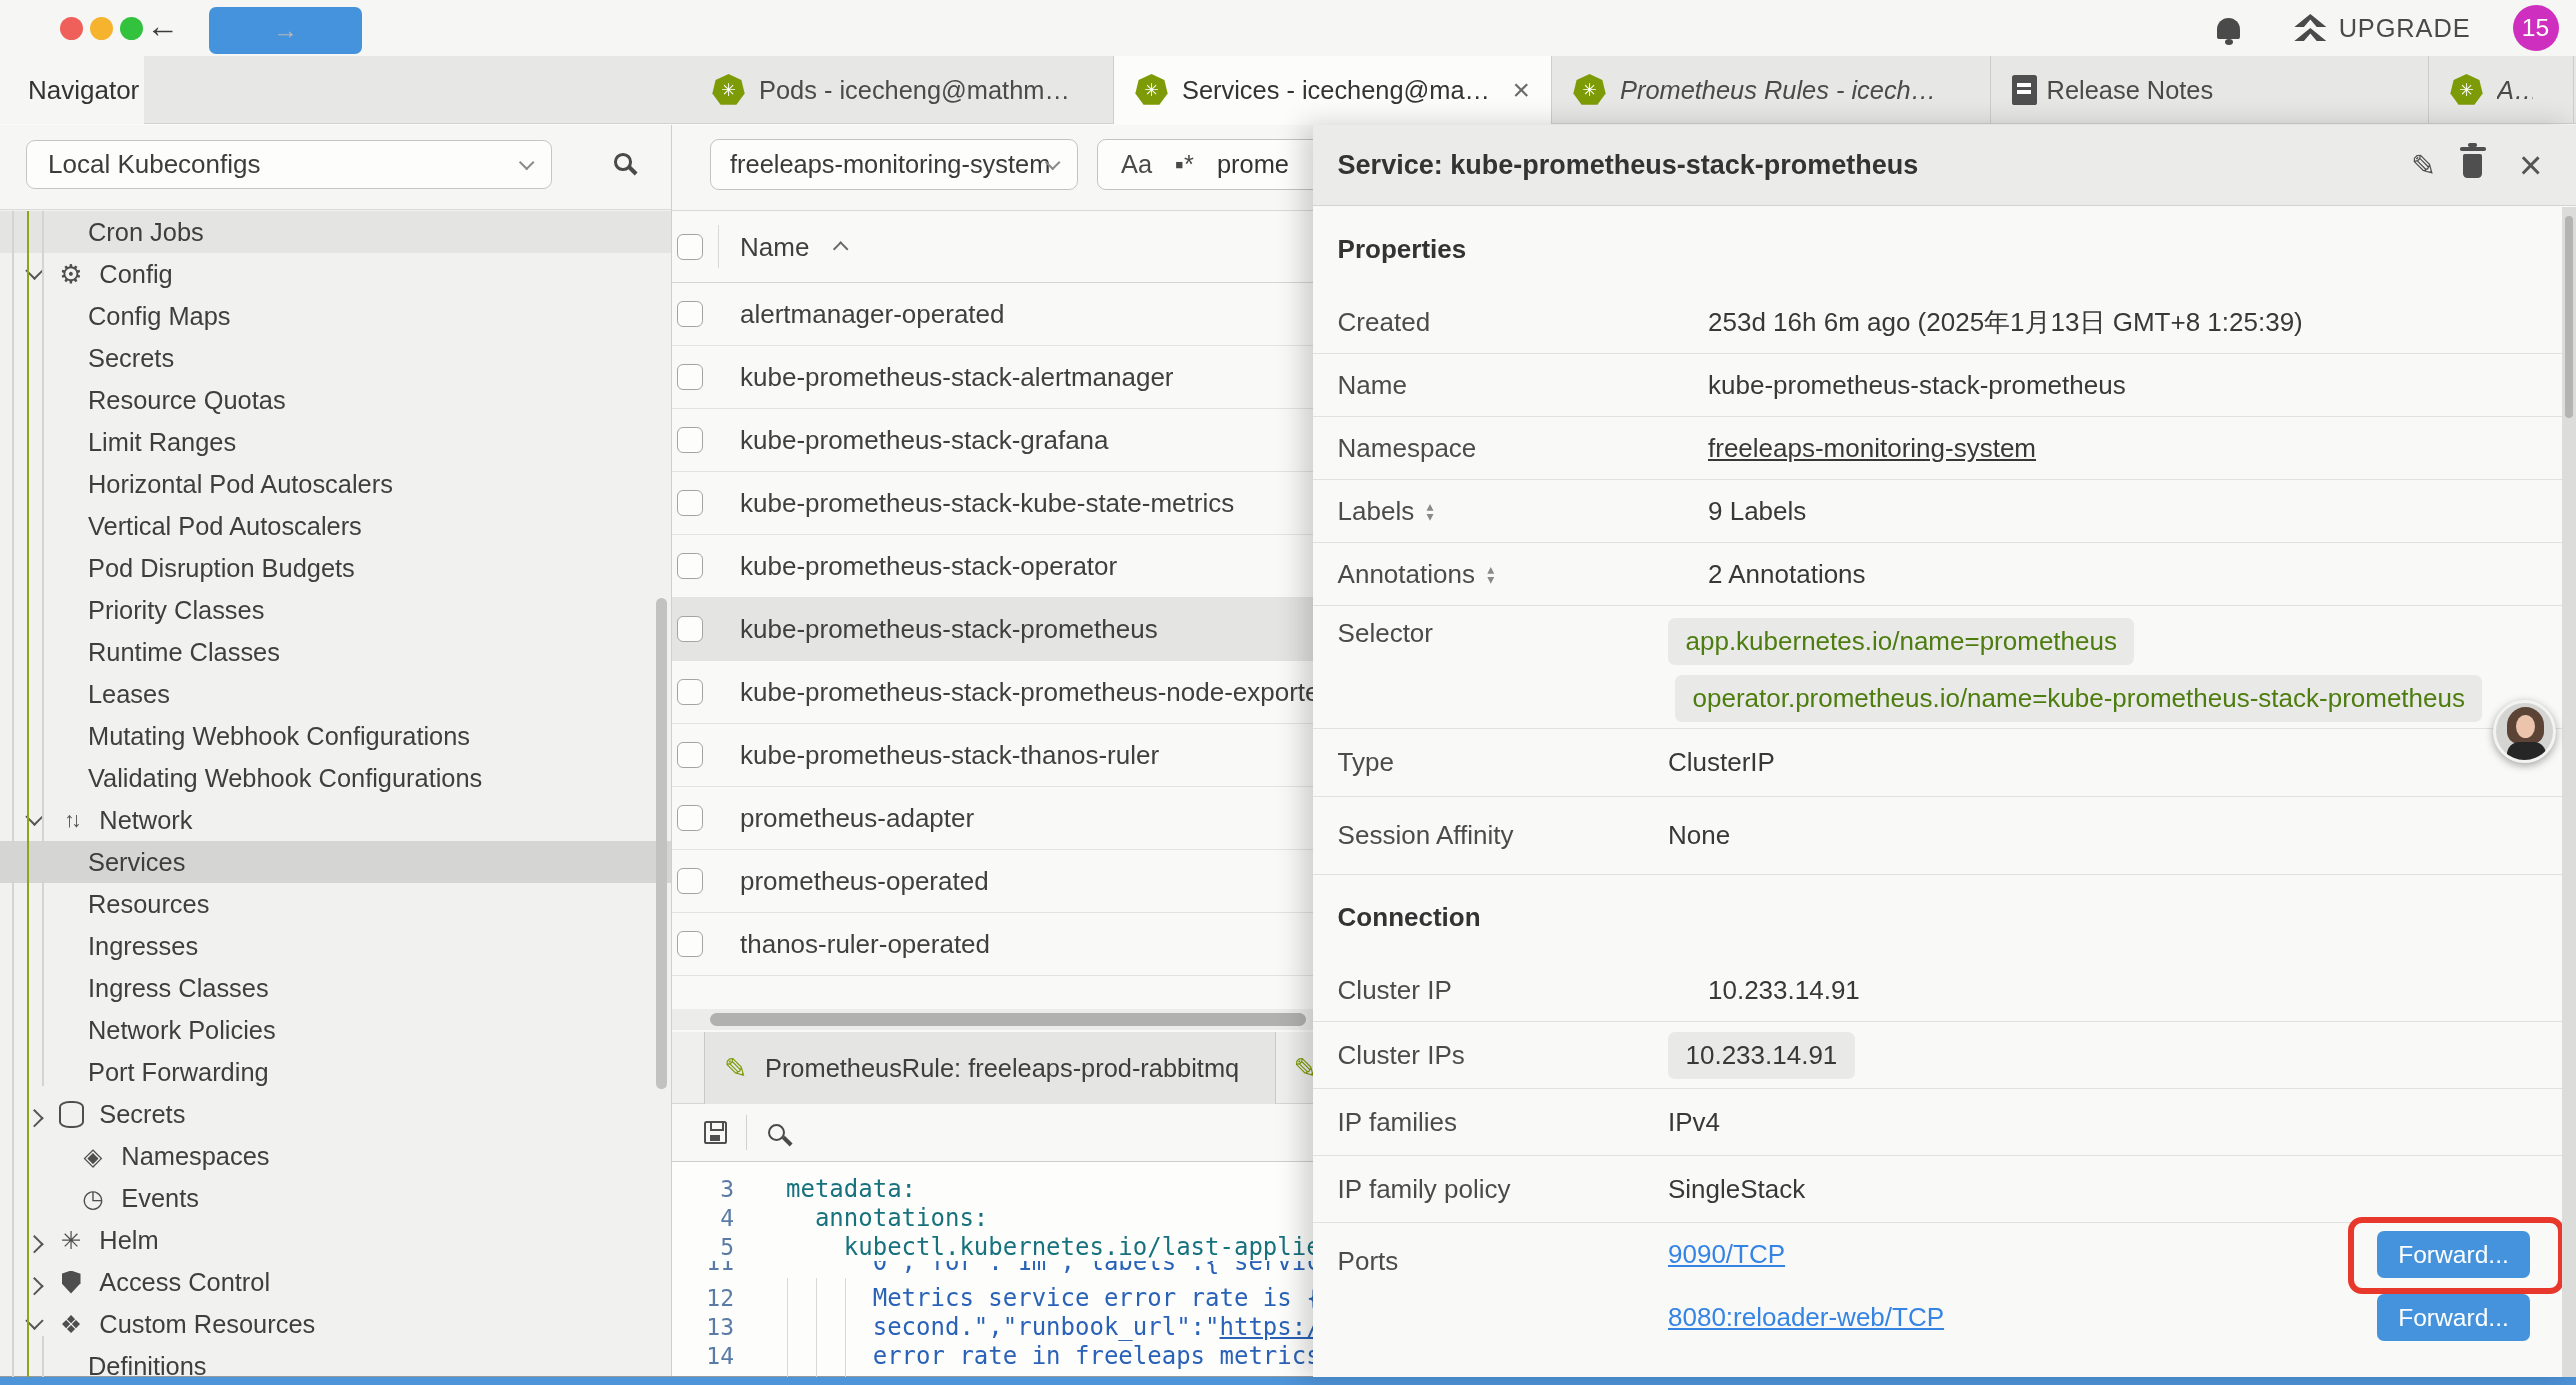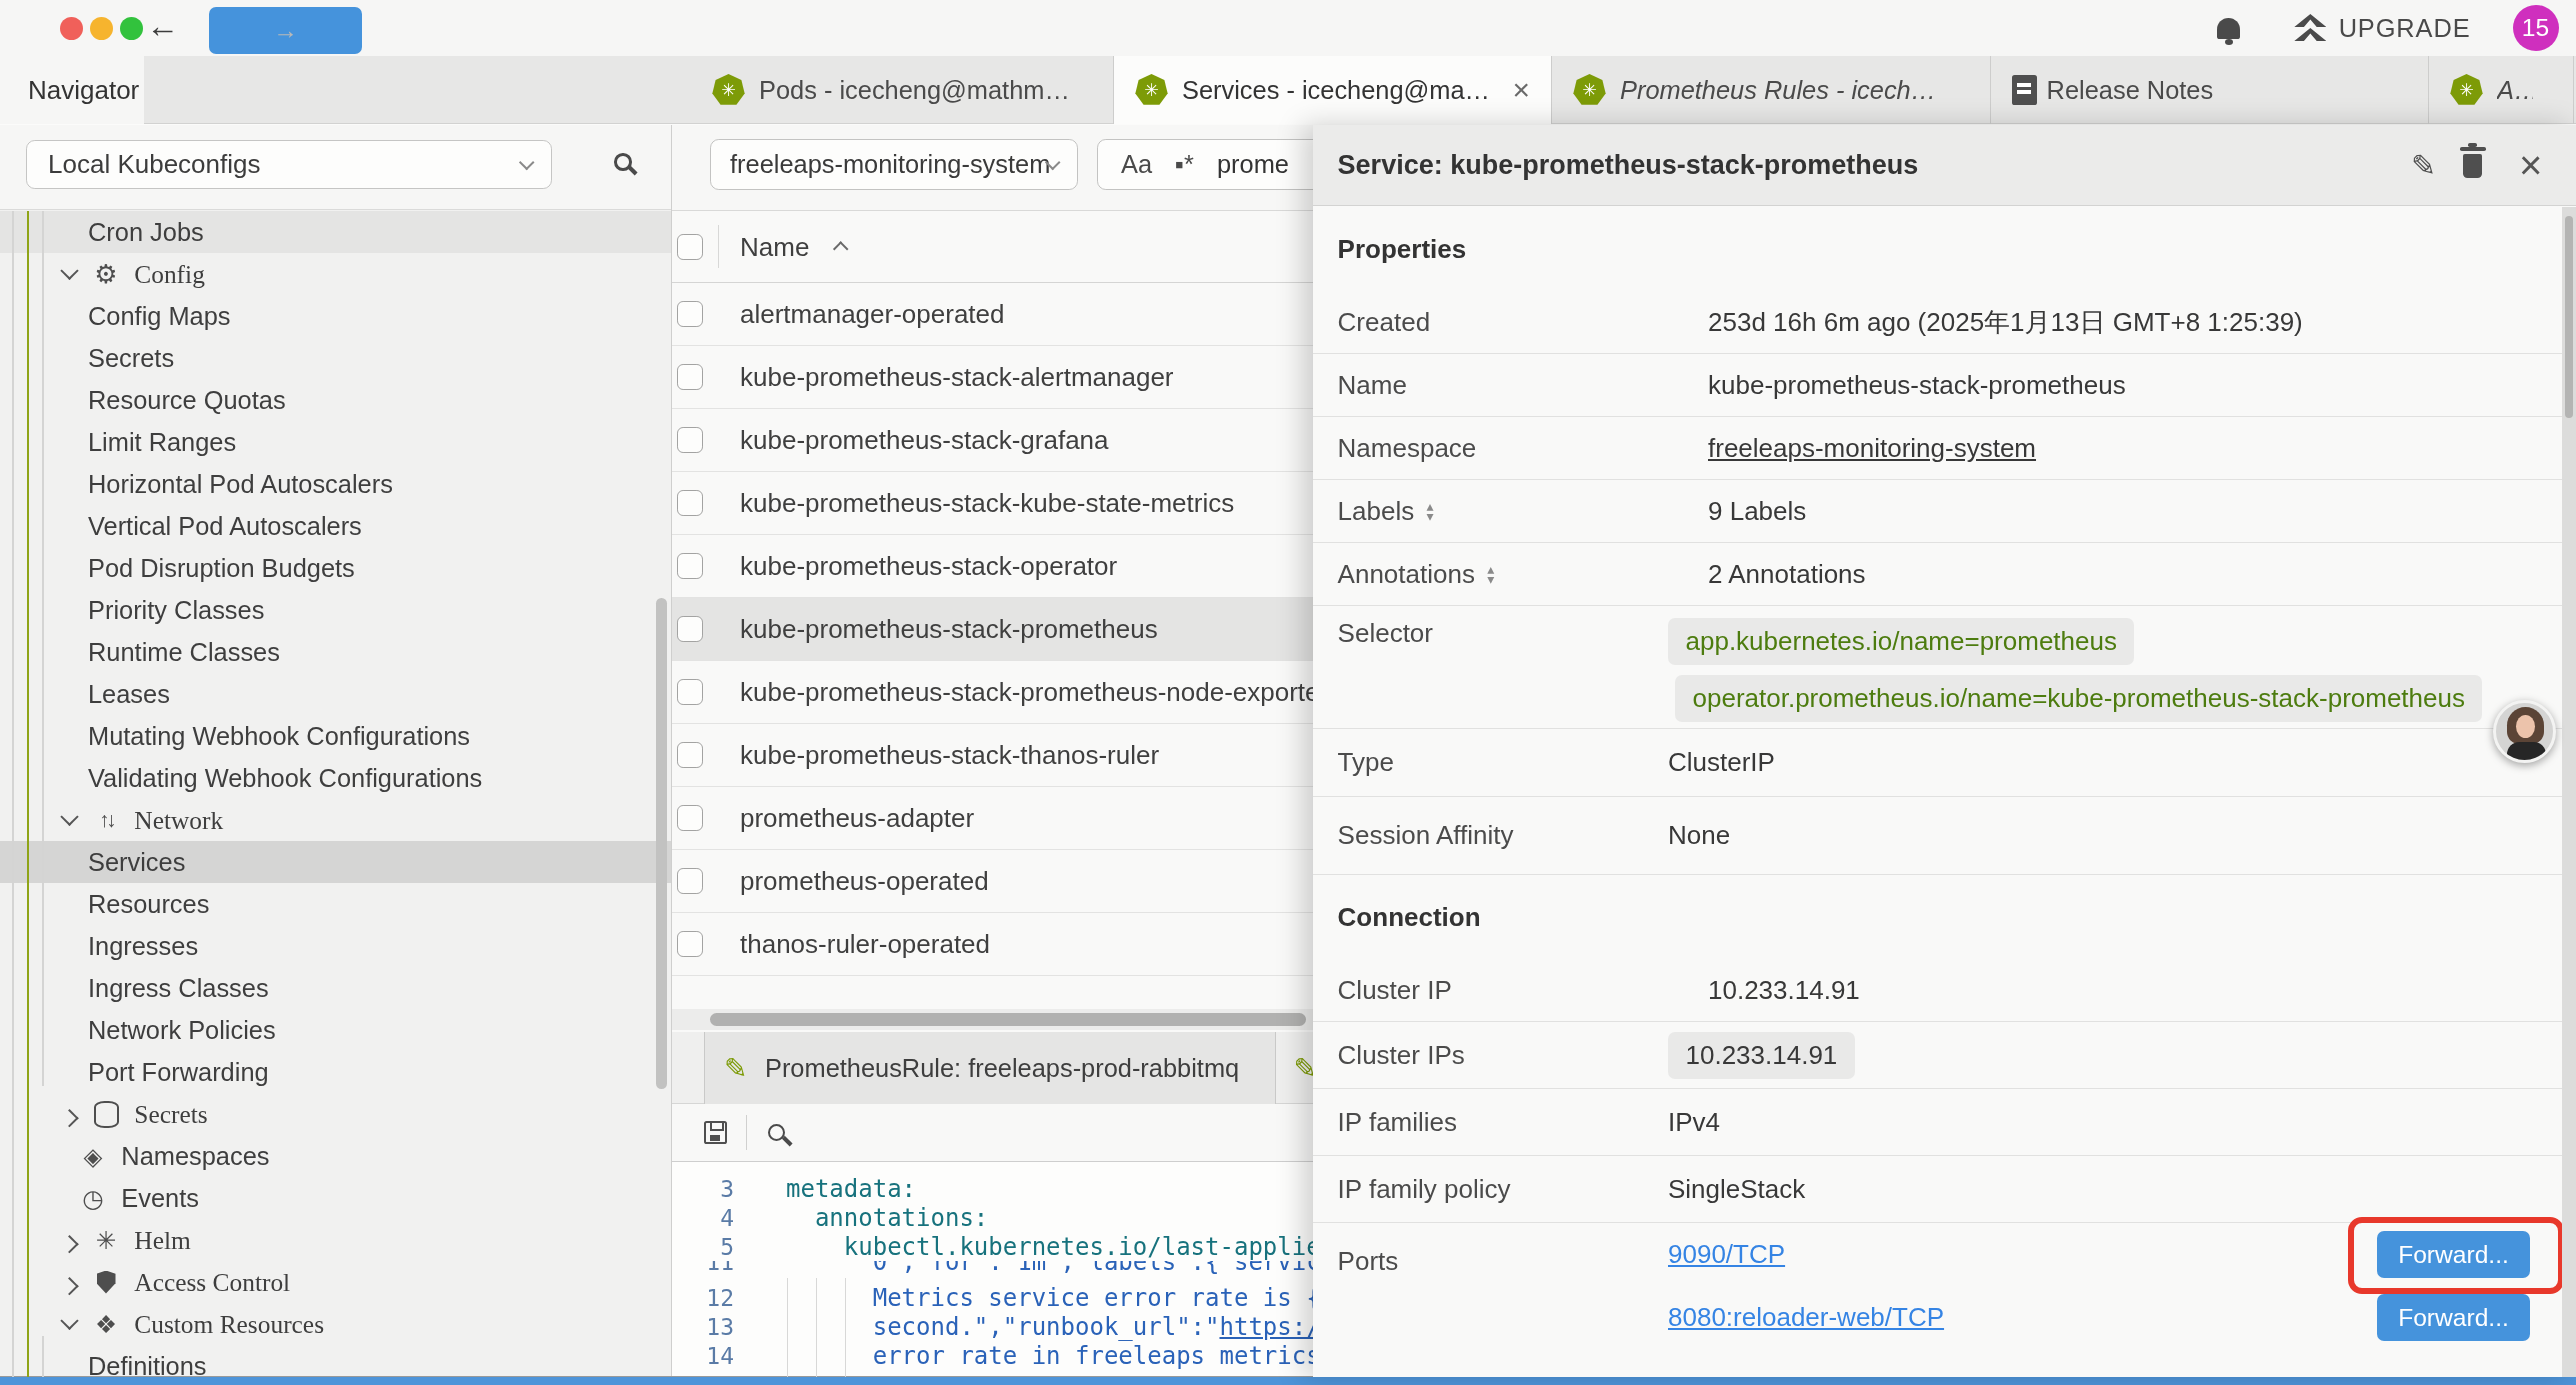--- a/index.html
+++ b/index.html
@@ -62,21 +62,21 @@
   .tree{position:absolute;left:0;top:86px;width:100%;height:1166px;overflow:hidden;}
   .guide{position:absolute;width:1.8px;background:#d4d4d3;z-index:3;}
   .guide.g1{left:12.3px;top:0;bottom:0;}
   .guide.g2{left:27px;top:0;bottom:0;background:#8fa417;}
   .guide.g3a{left:42px;top:0;height:875px;}
   .guide.g3b{left:42px;top:1125px;height:41px;}
   .titem{display:flex;align-items:center;height:42px;font-size:25.4px;color:#3e3e3e;position:relative;z-index:1;}
   .titem.hover{background:#e4e4e3;}
   .titem.selected{background:#d5d5d4;}
   .titem.leaf{padding-left:88px;}
-  .titem.grp{padding-left:63px;font-family:Liberation Serif, serif;}
+  .titem.grp{padding-left:28px;}
   .titem.icl{padding-left:77px;}
   .chev{display:none;width:13px;height:13px;border-right:2.6px solid #555;border-bottom:2.6px solid #555;margin-right:14px;flex:none;}
   .chev.chev-d{display:block;transform:rotate(45deg) translate(-2.6px,-2.6px);}
   .chev.chev-r{display:block;transform:rotate(-45deg) translate(-2.6px,2.6px);}
   .ticon{display:none;width:32px;margin-right:12.3px;justify-content:center;align-items:center;color:#4e4e4e;flex:none;}
   .ticon.show{display:flex;}
   .ic-gear::before{content:"⚙";font-size:26px;}
   .ic-updown::before{content:"↑↓";font-size:21px;letter-spacing:-3.5px;}
   .ic-db{position:relative;}
   .ic-db::before{content:"";display:block;width:21px;height:23px;border:2.2px solid #4e4e4e;border-radius:10.5px/6.1px;}

